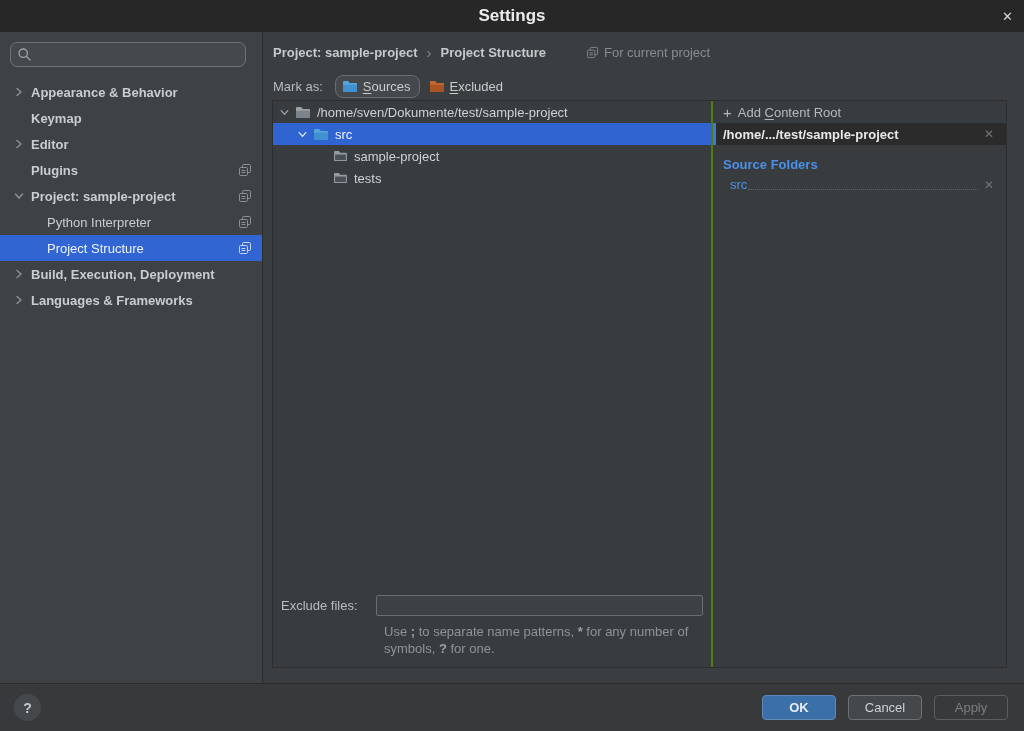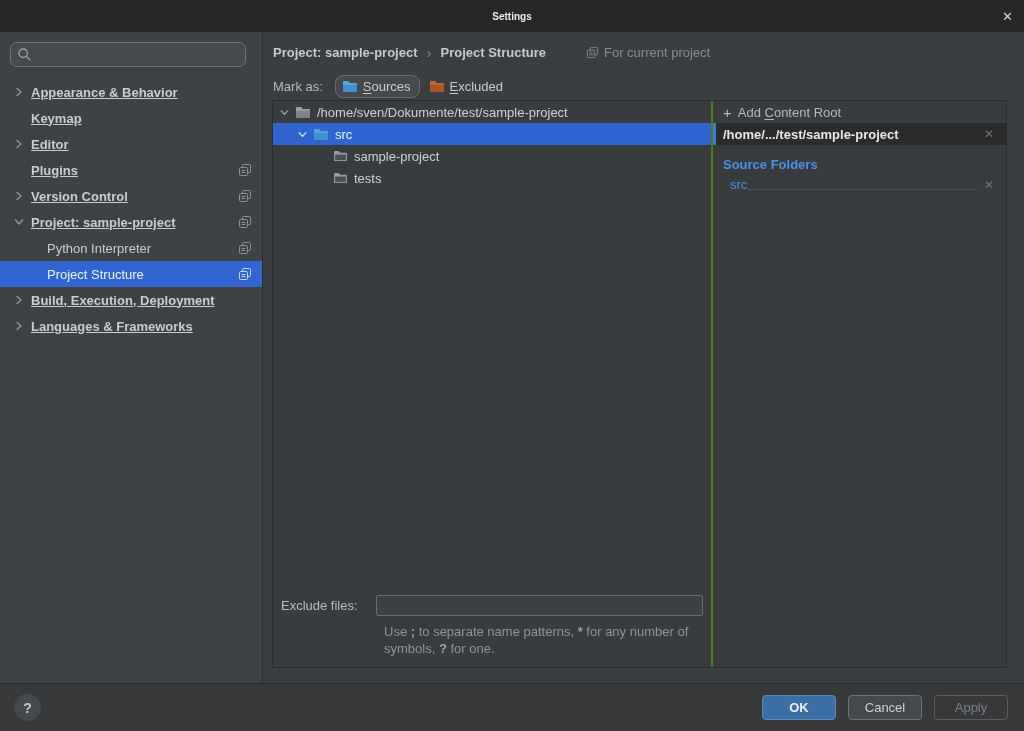--- a/index.html
+++ b/index.html
@@ -2,32 +2,32 @@
 <html><head>
 <meta charset="utf-8">
 <style>
   * { margin:0; padding:0; box-sizing:border-box; }
   html,body { background:#1b1b1b; }
   body { font-family:"Liberation Sans", sans-serif; }
   .window { position:relative; width:1024px; height:731px; background:#3b3e40; overflow:hidden; color:#c9cdd0; font-size:13px; }
 
   
   .titlebar { position:absolute; top:0; left:0; right:0; height:32px; background:#272727; display:flex; align-items:center; justify-content:center; }
-  .titlebar .t { font-weight:bold; color:#ececec; font-size:10px; }
+  .titlebar .t { font-weight:bold; color:#ececec; font-size:17px; }
   .titlebar .close { position:absolute; right:11px; top:0; height:32px; display:flex; align-items:center; color:#d8d8d8; font-size:13px; cursor:default; }
 
   
   .sidebar { position:absolute; top:32px; left:0; width:263px; bottom:48px; background:#3e4245; border-right:1px solid #2c2e30; }
   .sb-search { margin:10px 16px 12px 10px; height:25px; background:#45494c; border:1px solid #6f7376; border-radius:7px; display:flex; align-items:center; padding:0 6px; }
   .sb-search input { flex:1; background:transparent; border:none; outline:none; color:#d6dadc; font-size:13px; font-family:inherit; min-width:0; }
   .sb-search svg { margin-right:4px; flex:none; }
   .nav-row { height:26px; display:flex; align-items:center; padding:0 10px 0 12px; color:#c9cdd0; }
   .nav-row .chev { width:16px; flex:none; display:flex; align-items:center; color:#8d9194; }
   .nav-row .lbl { margin-left:3px; white-space:nowrap; }
-  .nav-row.b .lbl { font-weight:bold;text-decoration:underline; }
+  .nav-row.b .lbl { font-weight:bold; }
   .nav-row.lvl2 { padding-left:44px; }
   .nav-row .ppicon { margin-left:auto; color:#8b9093; --icon-bg:#3e4245; display:flex; }
   .nav-row.sel { background:#3166d2; color:#eef2f8; }
   .nav-row.sel .ppicon { color:#c9d5ec; --icon-bg:#3166d2; }
 
   
   .content { position:absolute; top:32px; left:264px; right:0; bottom:48px; background:#3b3e40; }
   .crumbs { display:flex; align-items:center; height:24px; margin:8px 0 0 9px; }
   .crumbs .c { font-weight:bold; color:#c6cacc; }
   .crumbs .sep { color:#878b8e; margin:0 9px; font-size:15px; line-height:13px; }
@@ -131,36 +131,20 @@
             <rect x="4.5" y="1.5" width="8" height="8" rx="1.2" fill="none" stroke="currentColor"></rect>
             <rect x="1.5" y="4.5" width="8" height="8" rx="1.2" fill="var(--icon-bg)" stroke="currentColor"></rect>
             <line x1="3.6" y1="7.5" x2="7.4" y2="7.5" stroke="currentColor"></line>
             <line x1="3.6" y1="9.5" x2="7.4" y2="9.5" stroke="currentColor"></line>
           </svg>
         </span>
     </div>
     <div class="nav-row b">
       <span class="chev">
           <svg width="14" height="14" viewBox="0 0 14 14">
-            <polyline points="5,3.5 9,7 5,10.5" fill="none" stroke="currentColor" stroke-width="1.5" stroke-linecap="round" stroke-linejoin="round"></polyline>
-          </svg>
-        </span>
-      <span class="lbl">Version Control</span>
-      <span class="ppicon">
-          <svg width="14" height="14" viewBox="0 0 14 14">
-            <rect x="4.5" y="1.5" width="8" height="8" rx="1.2" fill="none" stroke="currentColor"></rect>
-            <rect x="1.5" y="4.5" width="8" height="8" rx="1.2" fill="var(--icon-bg)" stroke="currentColor"></rect>
-            <line x1="3.6" y1="7.5" x2="7.4" y2="7.5" stroke="currentColor"></line>
-            <line x1="3.6" y1="9.5" x2="7.4" y2="9.5" stroke="currentColor"></line>
-          </svg>
-        </span>
-    </div>
-    <div class="nav-row b">
-      <span class="chev">
-          <svg width="14" height="14" viewBox="0 0 14 14">
             <polyline points="3.5,5 7,9 10.5,5" fill="none" stroke="currentColor" stroke-width="1.5" stroke-linecap="round" stroke-linejoin="round"></polyline>
           </svg>
         </span>
       <span class="lbl">Project: sample-project</span>
       <span class="ppicon">
           <svg width="14" height="14" viewBox="0 0 14 14">
             <rect x="4.5" y="1.5" width="8" height="8" rx="1.2" fill="none" stroke="currentColor"></rect>
             <rect x="1.5" y="4.5" width="8" height="8" rx="1.2" fill="var(--icon-bg)" stroke="currentColor"></rect>
             <line x1="3.6" y1="7.5" x2="7.4" y2="7.5" stroke="currentColor"></line>
             <line x1="3.6" y1="9.5" x2="7.4" y2="9.5" stroke="currentColor"></line>

